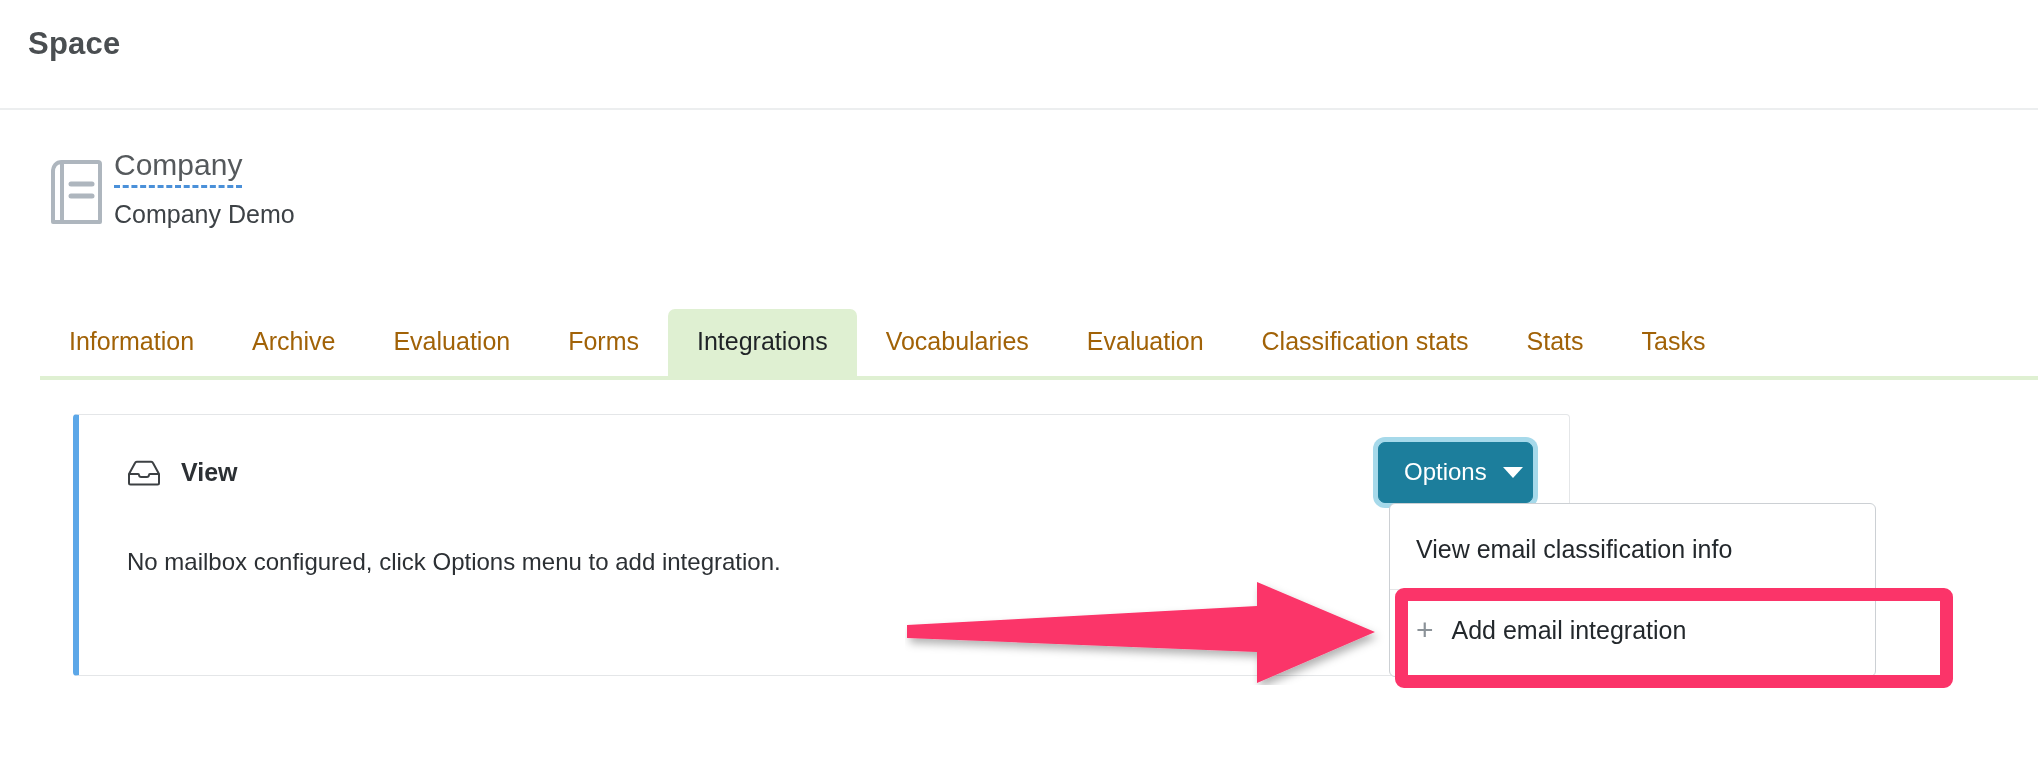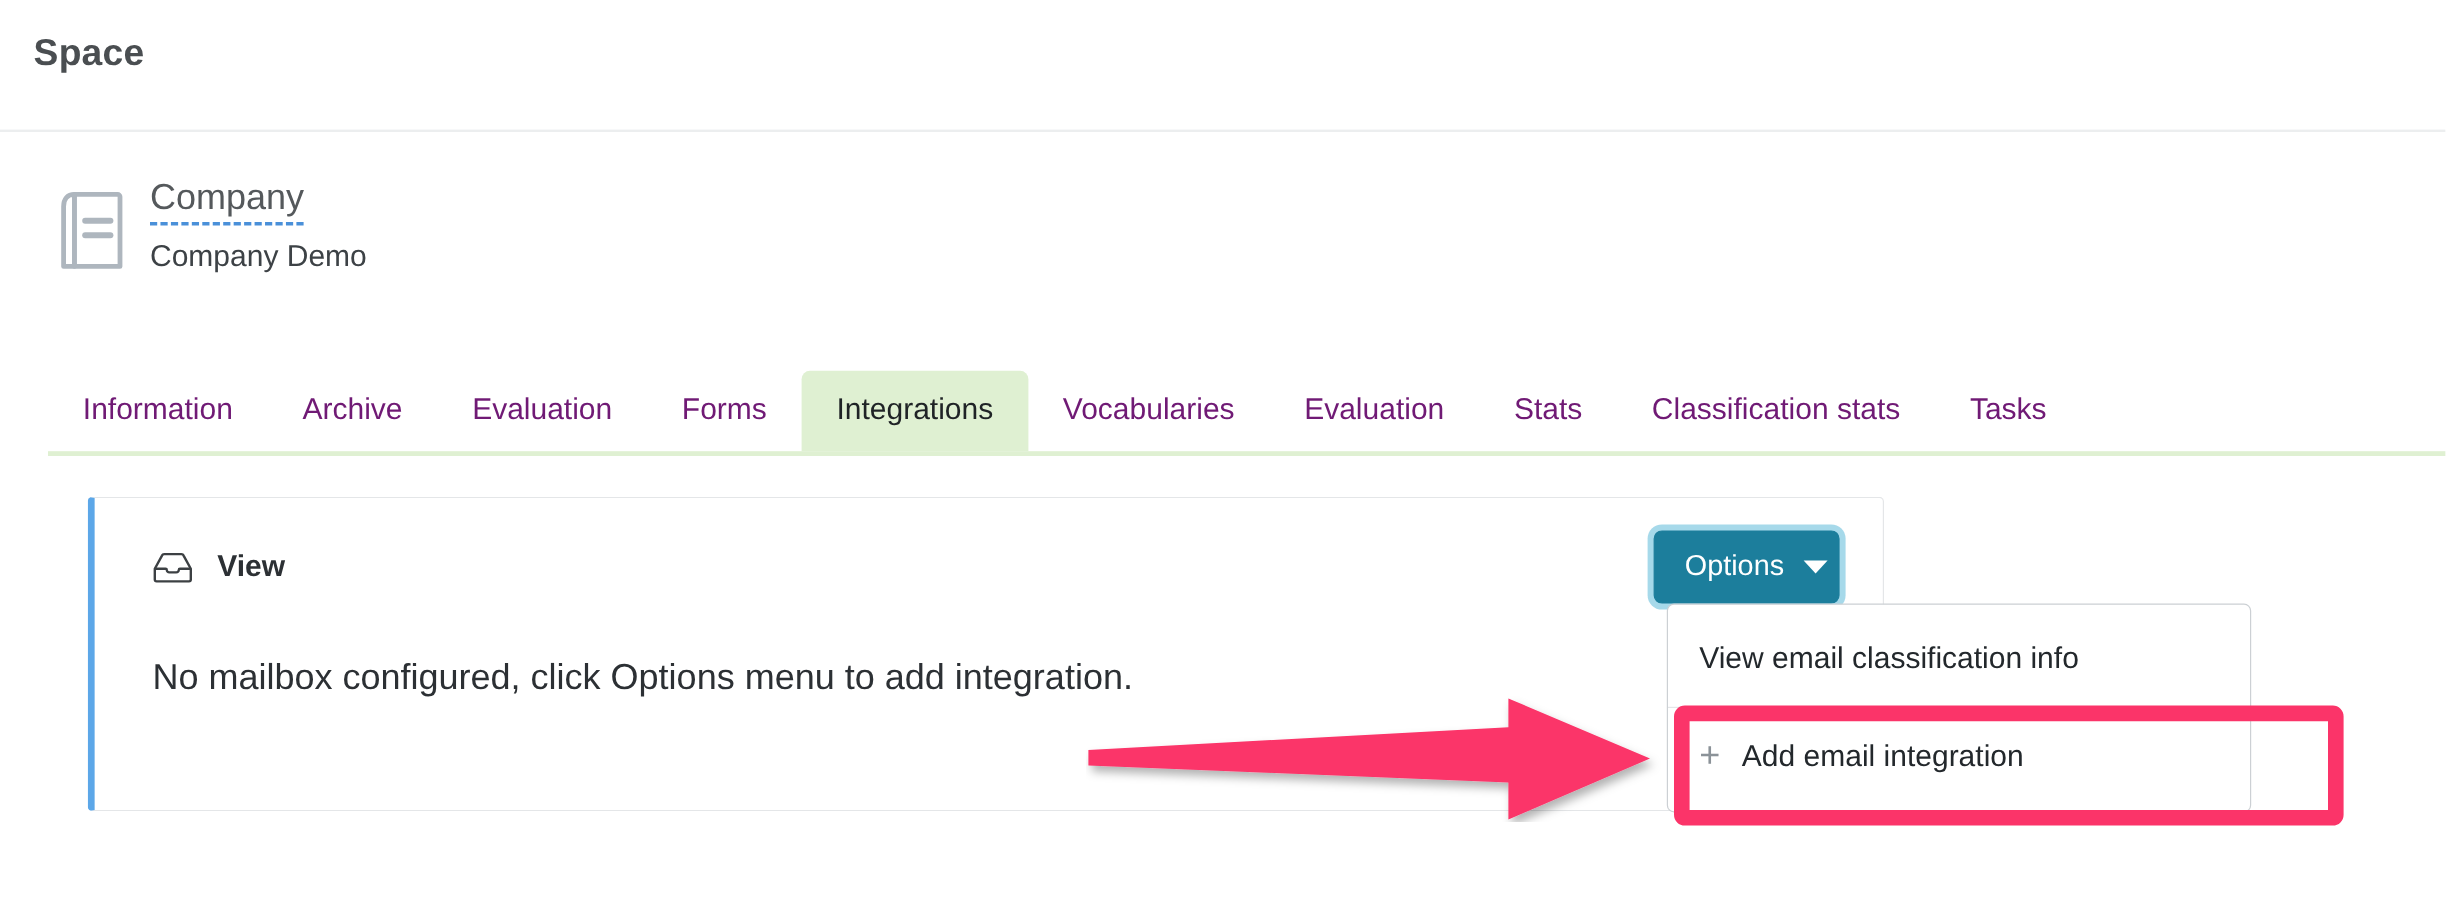--- a/index.html
+++ b/index.html
@@ -18,51 +18,51 @@
     border-bottom: 2px solid #eceeef; background: #fff;
   }
   .topbar-title {
     position: absolute; left: 28px; top: 26px;
     font-size: 31px; font-weight: bold; color: #4a4e51; letter-spacing: .2px;
   }
 
   
   .space-header { position: absolute; left: 48px; top: 148px; display: flex; align-items: flex-start; }
   .book-icon { width: 56px; height: 72px; flex: 0 0 56px; margin-top: 8px; }
-  .space-meta { margin-left: 21px; }
+  .space-meta { margin-left: 10px; }
   .space-name {
     font-size: 30px; color: #55595c; line-height: 1.12;
     border-bottom: 3px dashed #4a90d9; display: inline-block; padding-bottom: 3px;
     cursor: pointer;
   }
   .space-sub { font-size: 25px; color: #3d4246; margin-top: 12px; }
 
   
   .tabs {
     position: absolute; left: 40px; top: 298px; width: 1998px; height: 82px;
     display: flex; align-items: flex-end;
     border-bottom: 4px solid #dff0d2;
   }
   .tab {
-    font-size: 25px; color: #701a75; padding: 20px 29px 22px 29px;
+    font-size: 25px; color: #a16207; padding: 20px 29px 22px 29px;
     line-height: 1; white-space: nowrap; cursor: pointer;
     border-radius: 7px 7px 0 0;
   }
   .tab.active { background: #dff0d2; color: #1f2326; }
 
   
   .card {
     position: absolute; left: 73px; top: 414px; width: 1497px; height: 262px;
     background: #fff; border: 1px solid #e4e6e8; border-left: 6px solid #5ca7e8;
     border-radius: 4px;
   }
   .card-head { position: absolute; left: 48px; top: 43px; display: flex; align-items: center; }
   .tray-icon { width: 34px; height: 26px; flex: 0 0 34px; }
   .card-title { font-size: 25px; font-weight: bold; color: #2c3034; margin-left: 20px; }
-  .card-body { position: absolute; left: 48px; top: 133px; font-size: 30px; color: #2c3034; }
+  .card-body { position: absolute; left: 48px; top: 133px; font-size: 24px; color: #2c3034; }
 
   
   .options-wrap { position: absolute; left: 1378px; top: 442px; }
   .options-btn {
     position: relative; display: inline-flex; align-items: center; gap: 16px;
     background: #1c7e9c; color: #ffffff; font-size: 24px;
     border: 1px solid #1c7e9c; border-radius: 7px;
     padding: 15px 9px 16px 25px; cursor: pointer;
     box-shadow: 0 0 0 5px rgba(93,186,216,.55);
   }
@@ -113,22 +113,22 @@
   </div>
 
   <div class="tabs">
     <div class="tab">Information</div>
     <div class="tab">Archive</div>
     <div class="tab">Evaluation</div>
     <div class="tab">Forms</div>
     <div class="tab active">Integrations</div>
     <div class="tab">Vocabularies</div>
     <div class="tab">Evaluation</div>
+    <div class="tab">Classification stats</div>
     <div class="tab">Stats</div>
-    <div class="tab">Classification stats</div>
     <div class="tab">Tasks</div>
   </div>
 
   <div class="card">
     <div class="card-head">
       <span class="tray-icon">
         <svg viewBox="0 0 34 26" width="34" height="26" fill="none">
           <path d="M2 14 L2 23 a1.5 1.5 0 0 0 1.5 1.5 H30.5 A1.5 1.5 0 0 0 32 23 V14 L26 3 a2 2 0 0 0 -1.8 -1.2 H9.8 A2 2 0 0 0 8 3 Z" stroke="#3c4043" stroke-width="2" stroke-linejoin="round"></path>
           <path d="M2 14 H11 a1 1 0 0 1 1 1 a2.2 2.2 0 0 0 2.2 2 h5.6 A2.2 2.2 0 0 0 22 15 a1 1 0 0 1 1 -1 H32" stroke="#3c4043" stroke-width="2" stroke-linejoin="round"></path>
         </svg>

